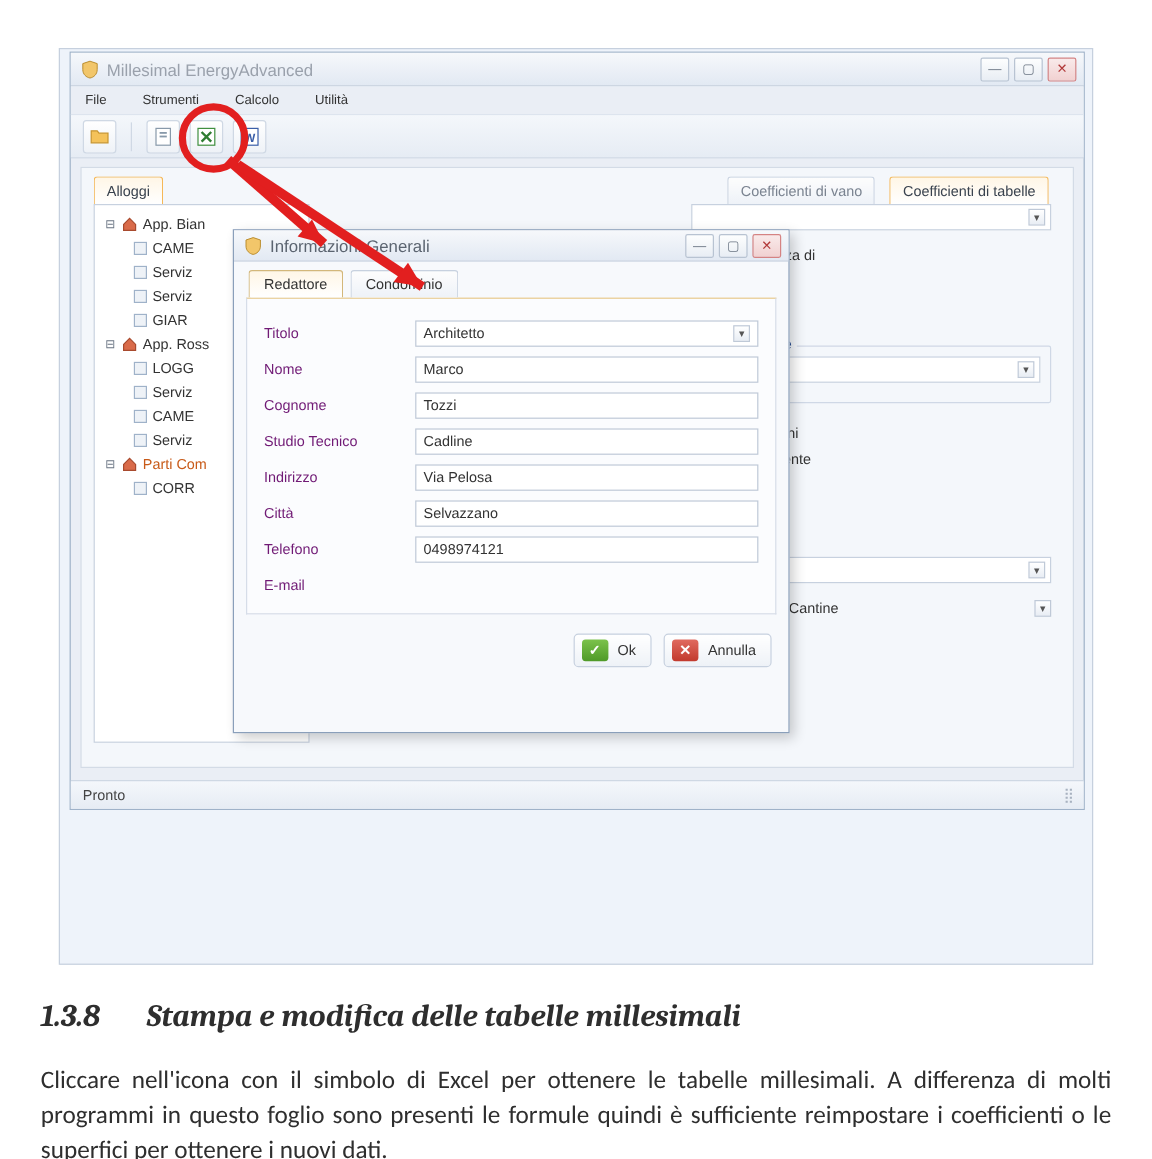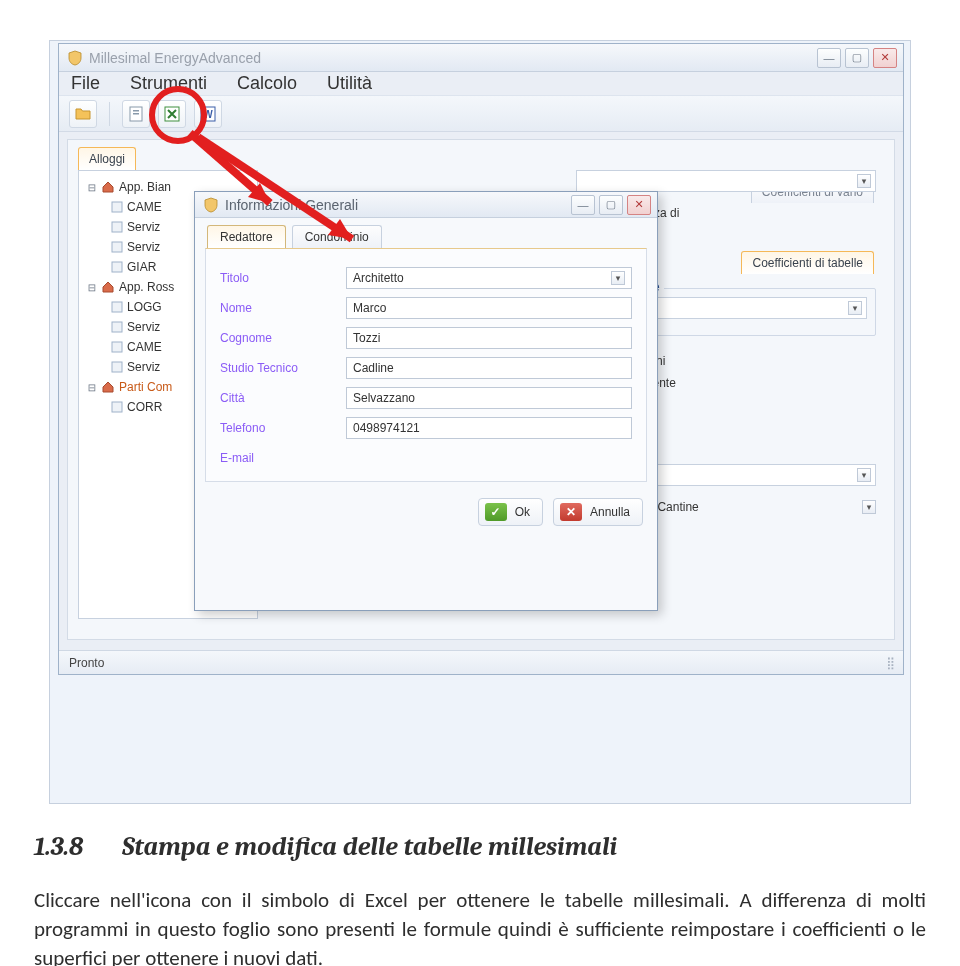--- a/index.html
+++ b/index.html
@@ -57,21 +57,21 @@
     font-size:11px;color:#6b7684;
   }
   .win-btn.close { border-color:#d58383; background:linear-gradient(#f9eaea,#f1d1d1); color:#b23a3a;}
   .menubar {
     height:24px;
     display:flex; align-items:center;
     gap:30px;
     padding:0 12px;
     background:#eaeef5;
     border-bottom:1px solid #dde4ee;
-    font-size:18px;
+    font-size:11px;
     color:#333;
   }
   .menubar span{cursor:default;}
   .toolbar {
     height:36px;
     background:linear-gradient(#f4f7fb,#e6ecf4);
     border-bottom:1px solid #d2dae6;
     display:flex;align-items:center; gap:8px;
     padding:0 10px;
   }
@@ -88,21 +88,21 @@
   .content {
     position:absolute; left:8px; right:8px; top:95px; bottom:34px;
     background:#f4f7fb;
     border:1px solid #d3dbe6;
   }
   .tabs-left, .tabs-right {
     position:absolute; top:4px; height:26px;
     display:flex; gap:12px; align-items:flex-end;
   }
   .tabs-left { left:10px; }
-  .tabs-right { right:20px;flex-direction:column; }
+  .tabs-right { right:20px; }
   .tab {
     padding:4px 10px 4px 10px;
     background:linear-gradient(#fdfdfd,#eef2f8);
     border:1px solid #c7d1df;
     border-bottom:none;
     border-radius:3px 3px 0 0;
     font-size:12px;
     color:#39424e;
     margin-top:36px;
   }
@@ -181,21 +181,21 @@
   }
   .dlg-tab.inactive{border-color:#c7d1df;background:linear-gradient(#fdfdfd,#eef2f8);}
   .dlg-body{
     margin:0 10px 10px 10px;
     border:1px solid #d6dde8;
     border-top:1px solid #e7c98c;
     padding:14px 14px 8px 14px;
     background:#fbfcfe;
   }
   .form-row{display:flex;align-items:center;height:30px;gap:10px;}
-  .form-row label{width:116px;font-size:12px;color:#8b5cf6;}
+  .form-row label{width:116px;font-size:12px;color:#701a75;}
   .form-row .input{
     flex:1;height:22px;border:1px solid #bfc9d7;background:#fff;
     padding:0 6px;font-size:12px;display:flex;align-items:center;
   }
   .form-row .input.combo{justify-content:space-between}
   .chev{width:14px;height:14px;border:1px solid #bfc9d7;background:linear-gradient(#fff,#e8edf4);display:inline-flex;align-items:center;justify-content:center;font-size:9px;color:#555;}
   .dlg-buttons{
     height:40px;display:flex;justify-content:flex-end;align-items:center;gap:10px;
     padding:0 14px;
   }
@@ -451,20 +451,26 @@
               <span>Tozzi</span>
             </div>
         </div>
         <div class="form-row">
           <label>Studio Tecnico</label>
           <div class="input">
               <span>Cadline</span>
             </div>
         </div>
         <div class="form-row">
+          <label>Indirizzo</label>
+          <div class="input">
+              <span>Via Pelosa</span>
+            </div>
+        </div>
+        <div class="form-row">
           <label>Città</label>
           <div class="input">
               <span>Selvazzano</span>
             </div>
         </div>
         <div class="form-row">
           <label>Telefono</label>
           <div class="input">
               <span>0498974121</span>
             </div>

